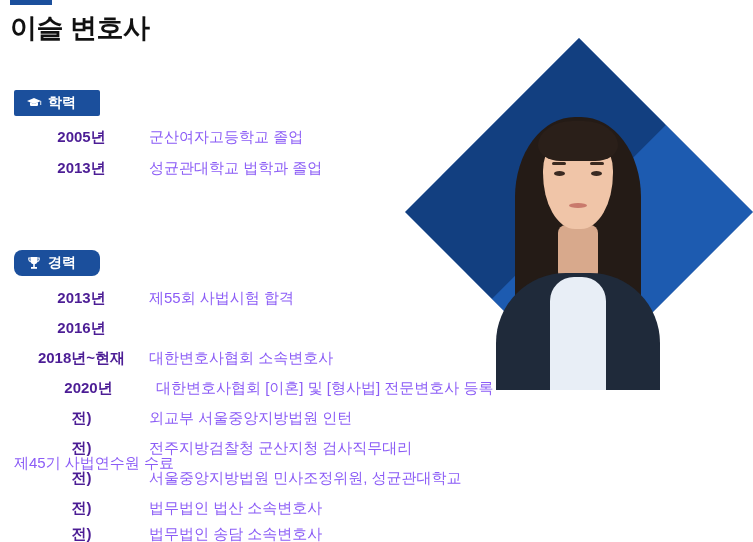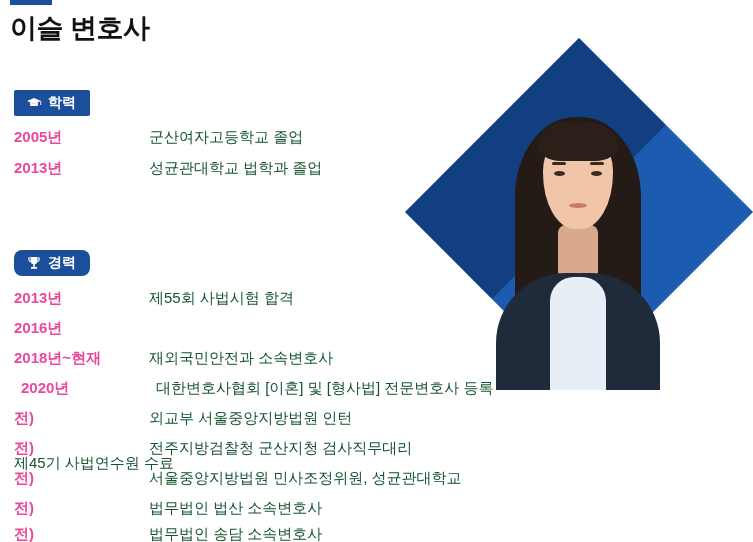--- a/index.html
+++ b/index.html
@@ -44,21 +44,21 @@
   
   .section-badge {
     position: absolute;
     display: flex;
     align-items: center;
     gap: 6px;
     background: #1b4f9c;
     color: #ffffff;
     font-size: 14px;
     font-weight: bold;
-    padding: 4px 14px 5px 12px;
+    padding: 4px 24px 5px 12px;
     border-radius: 2px;
     height: 17px;
     line-height: 17px;
   }
   .section-badge .badge-icon {
     display: inline-flex;
     align-items: center;
     justify-content: center;
     width: 16px;
     height: 16px;
@@ -69,29 +69,30 @@
   #badge-career { left: 14px; top: 250px; border-radius: 8px; }
 
   
   .row {
     position: absolute;
     display: flex;
     align-items: baseline;
     width: 640px;
   }
   .row .year {
-    color: #ec4899;
+    color: #4c1d95;
     font-weight: bold;
     font-size: 15px;
     width: 135px;
     flex: 0 0 135px;
     white-space: nowrap;
+    text-align: center;
   }
   .row .desc {
-    color: #14532d;
+    color: #8b5cf6;
     font-size: 15px;
     white-space: nowrap;
   }
 
   
   .photo-wrap {
     position: absolute;
     left: 405px;
     top: 38px;
     width: 348px;
@@ -267,21 +268,21 @@
   <div class="row" style="left:14px; top:289px;">
     <span class="year">2013년</span>
     <span class="desc">제55회 사법시험 합격</span>
   </div>
   <div class="row" style="left:14px; top:319px;flex-direction:column;">
     <span class="year">2016년</span>
     <span class="desc">제45기 사법연수원 수료</span>
   </div>
   <div class="row" style="left:14px; top:349px;">
     <span class="year">2018년~현재</span>
-    <span class="desc">재외국민안전과 소속변호사</span>
+    <span class="desc">대한변호사협회 소속변호사</span>
   </div>
   <div class="row" style="left:14px; top:379px;margin-left:7px;">
     <span class="year">2020년</span>
     <span class="desc">대한변호사협회 [이혼] 및 [형사법] 전문변호사 등록</span>
   </div>
   <div class="row" style="left:14px; top:409px;">
     <span class="year">전)</span>
     <span class="desc">외교부 서울중앙지방법원 인턴</span>
   </div>
   <div class="row" style="left:14px; top:439px;">

